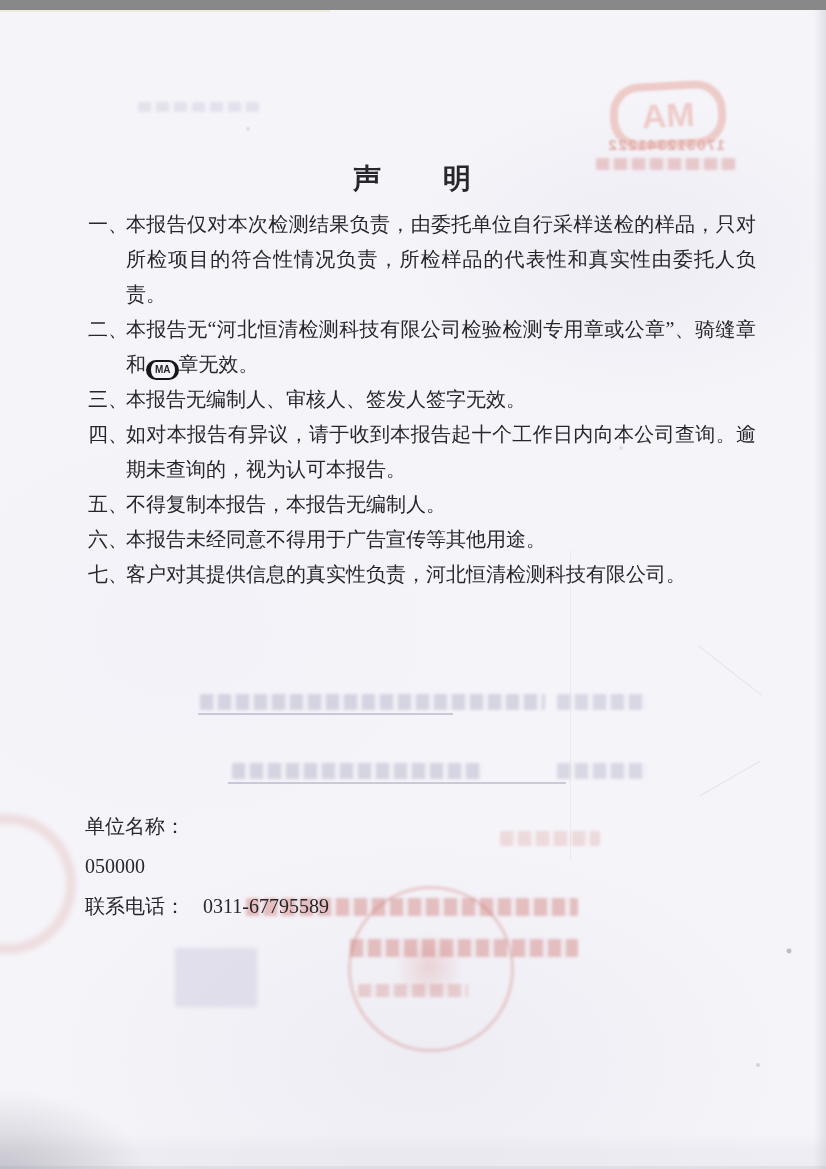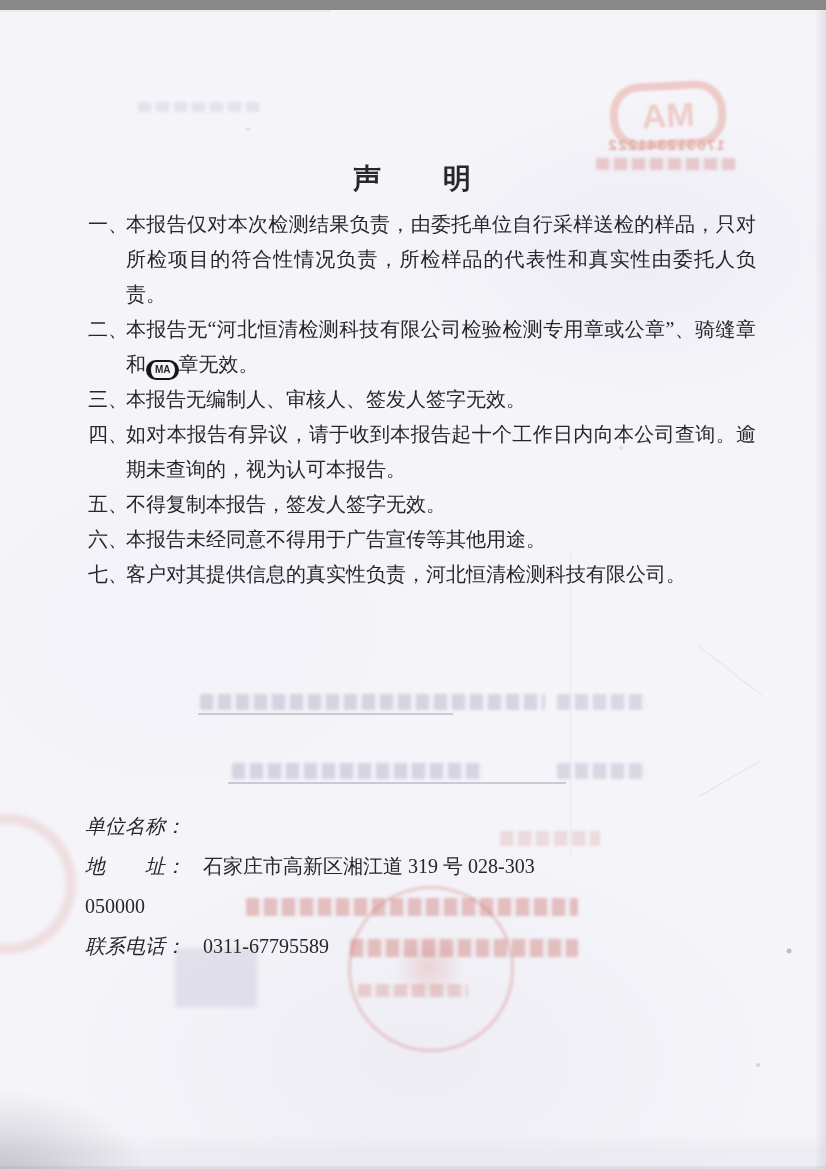--- a/index.html
+++ b/index.html
@@ -32,21 +32,21 @@
     display:inline-block;vertical-align:-2px;
     border:2px solid #17171a;border-left-width:5px;border-right-width:4px;
     border-radius:11px;
     padding:0 4px;line-height:16px;height:16px;
     font-family:"Liberation Sans","DejaVu Sans",sans-serif;
     font-weight:bold;font-size:10px;letter-spacing:0;
   }
   
   .contact{position:absolute;left:85px;top:802px;font-size:20px;}
   .contact .crow{height:40px;line-height:28px;display:flex;}
-  .contact .clabel{width:118px;flex:none;font-style:italic;}
+  .contact .clabel{width:118px;flex:none;}
   
   .bleed *{pointer-events:none;}
   .ghost-cma{
     position:absolute;left:610px;top:72px;width:100px;height:50px;
     border:8px solid #edc7c3;border-radius:30px;
     color:#edc7c3;font-weight:bold;font-size:34px;
     font-family:"Liberation Sans","DejaVu Sans",sans-serif;
     display:flex;align-items:center;justify-content:center;
     transform:scaleX(-1) rotate(3deg);filter:blur(1.2px);opacity:.9;
   }
@@ -167,41 +167,37 @@
     <div class="item">
       <span class="num">三、</span>
       <span class="txt">本报告无编制人、审核人、签发人签字无效。</span>
     </div>
     <div class="item">
       <span class="num">四、</span>
       <span class="txt">如对本报告有异议，请于收到本报告起十个工作日内向本公司查询。逾期未查询的，视为认可本报告。</span>
     </div>
     <div class="item">
       <span class="num">五、</span>
-      <span class="txt">不得复制本报告，签发人签字无效。</span>
+      <span class="txt">不得复制本报告，本报告无编制人。</span>
     </div>
     <div class="item">
       <span class="num">六、</span>
       <span class="txt">本报告未经同意不得用于广告宣传等其他用途。</span>
     </div>
     <div class="item">
       <span class="num">七、</span>
       <span class="txt">客户对其提供信息的真实性负责，河北恒清检测科技有限公司。</span>
     </div>
   </div>
 
   <div class="contact">
     <div class="crow">
       <span class="clabel">单位名称：</span>
     </div>
     <div class="crow">
-      <span class="clabel">地　　址：</span>
-      <span class="cvalue">石家庄市高新区湘江道 319 号 028-303</span>
-    </div>
-    <div class="crow">
       <span class="cvalue">050000</span>
     </div>
     <div class="crow">
       <span class="clabel">联系电话：</span>
       <span class="cvalue">0311-67795589</span>
     </div>
   </div>
 
 </div>
 

